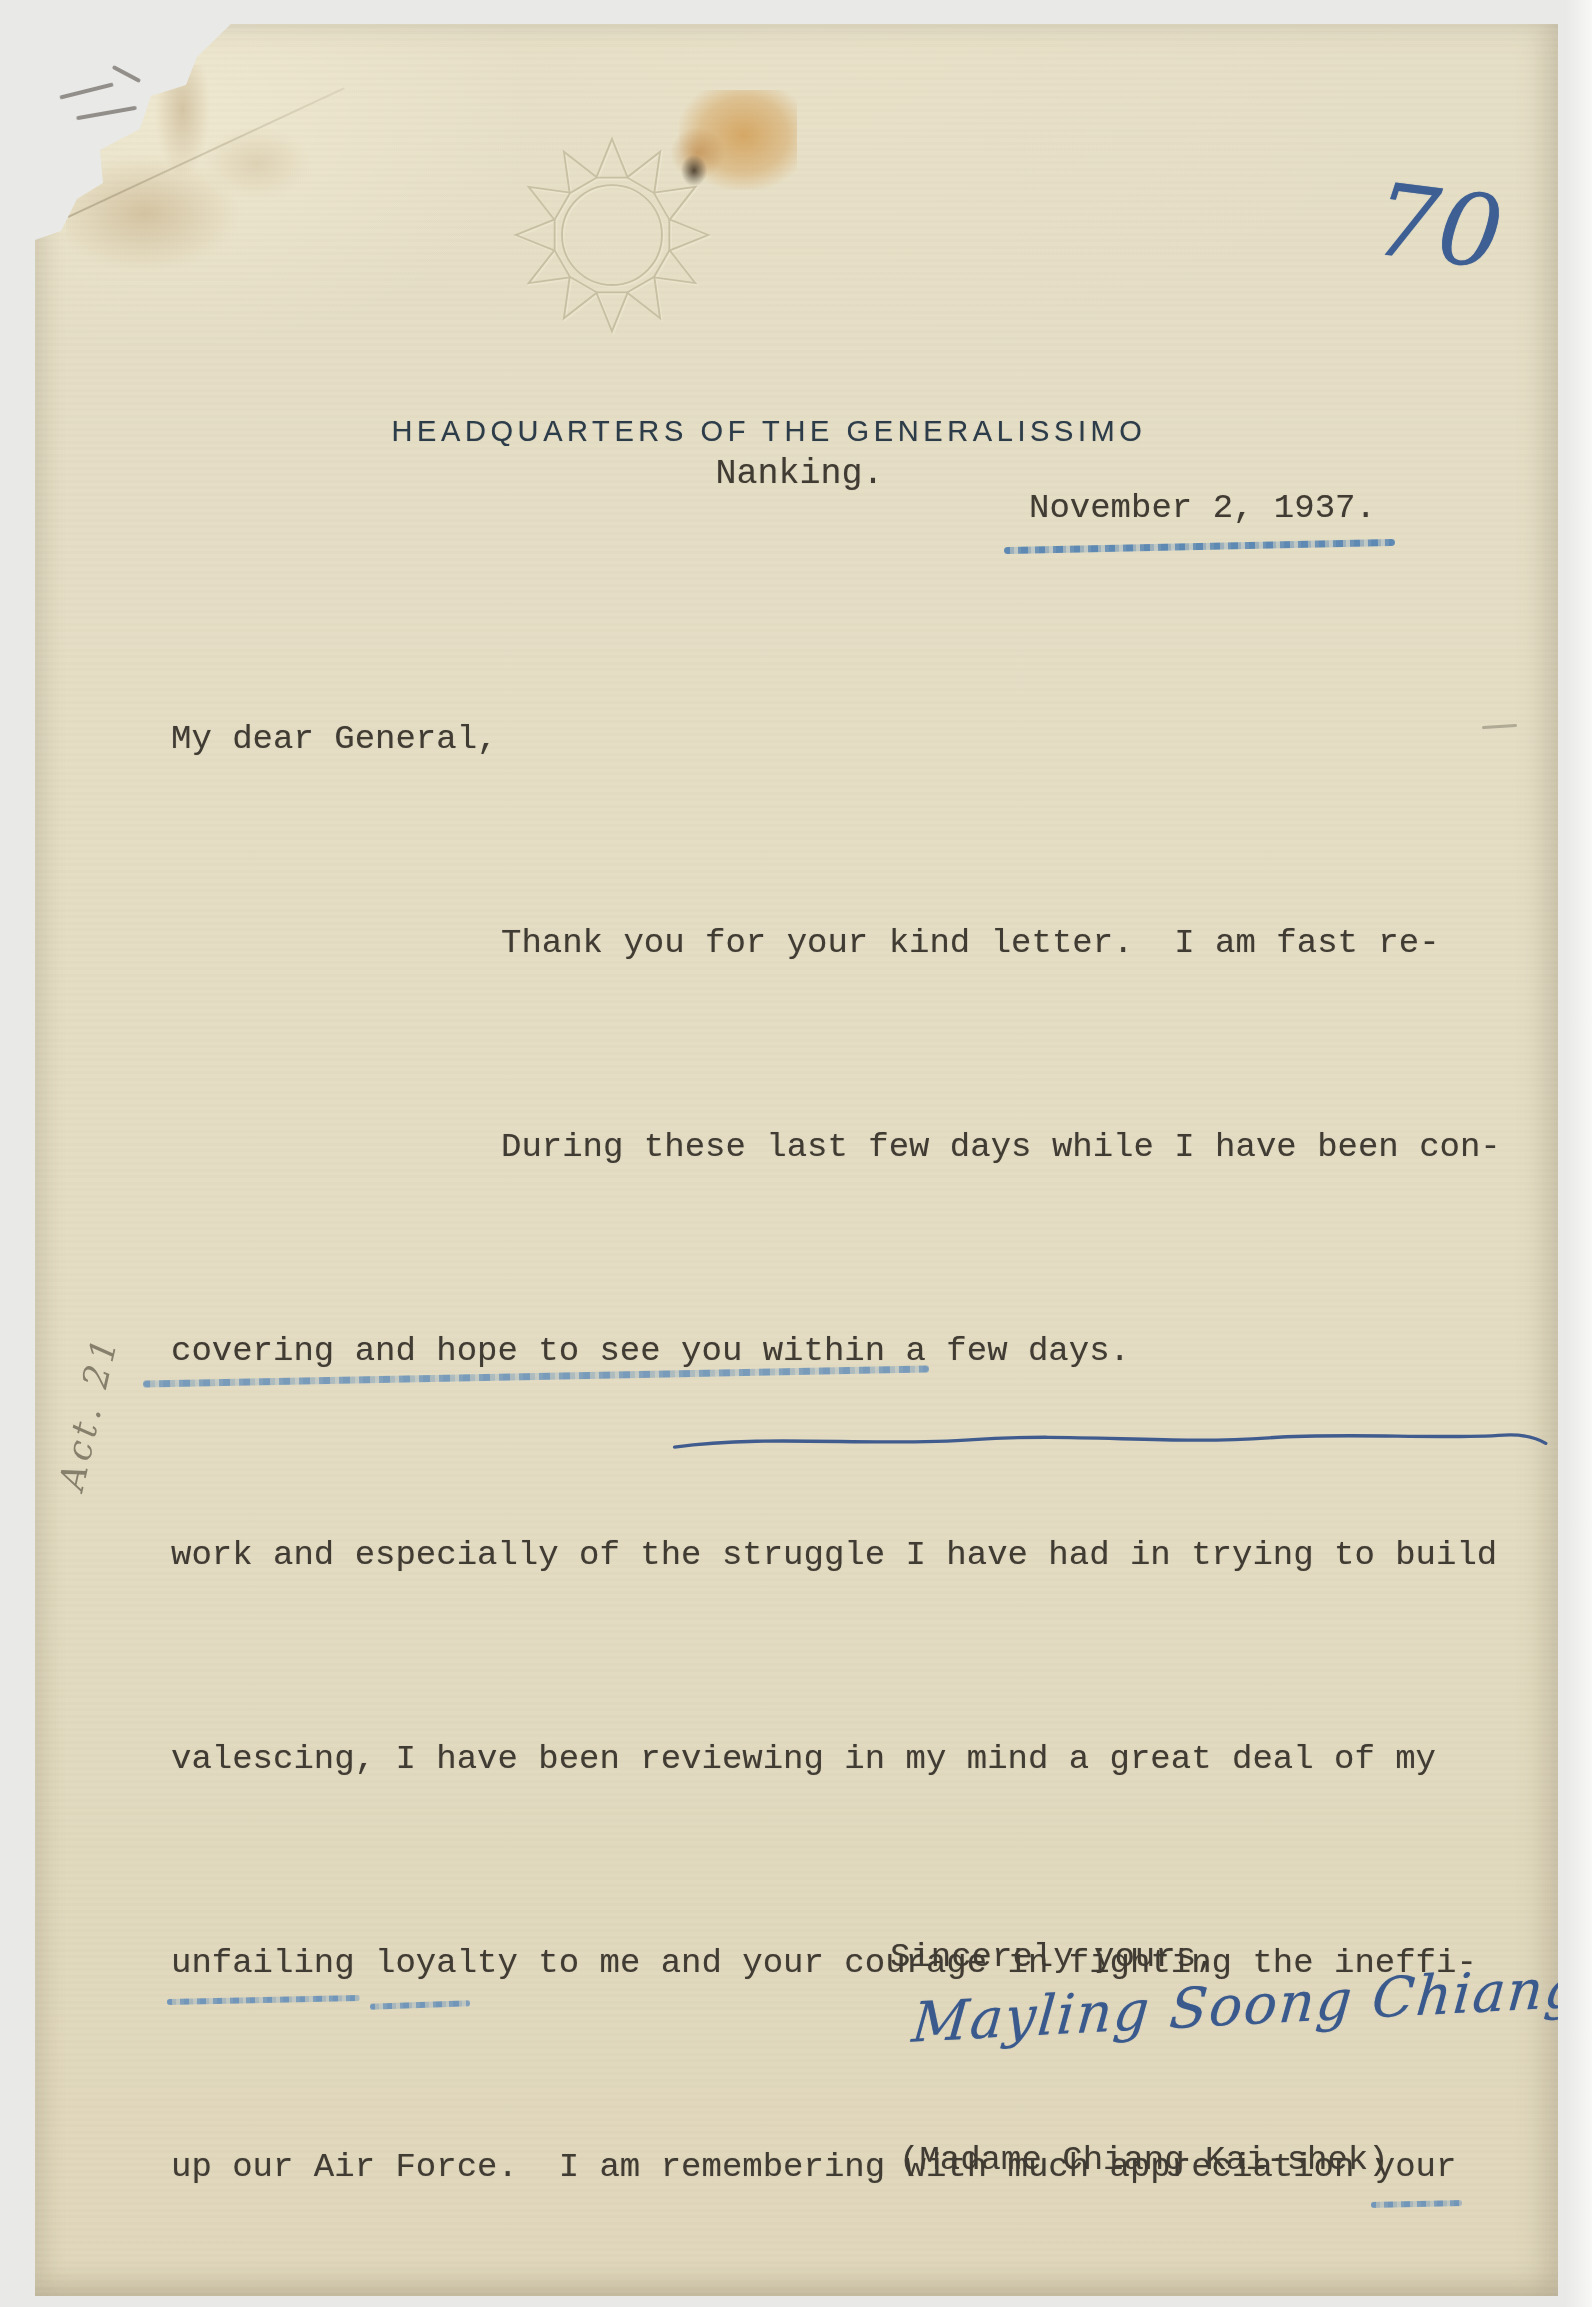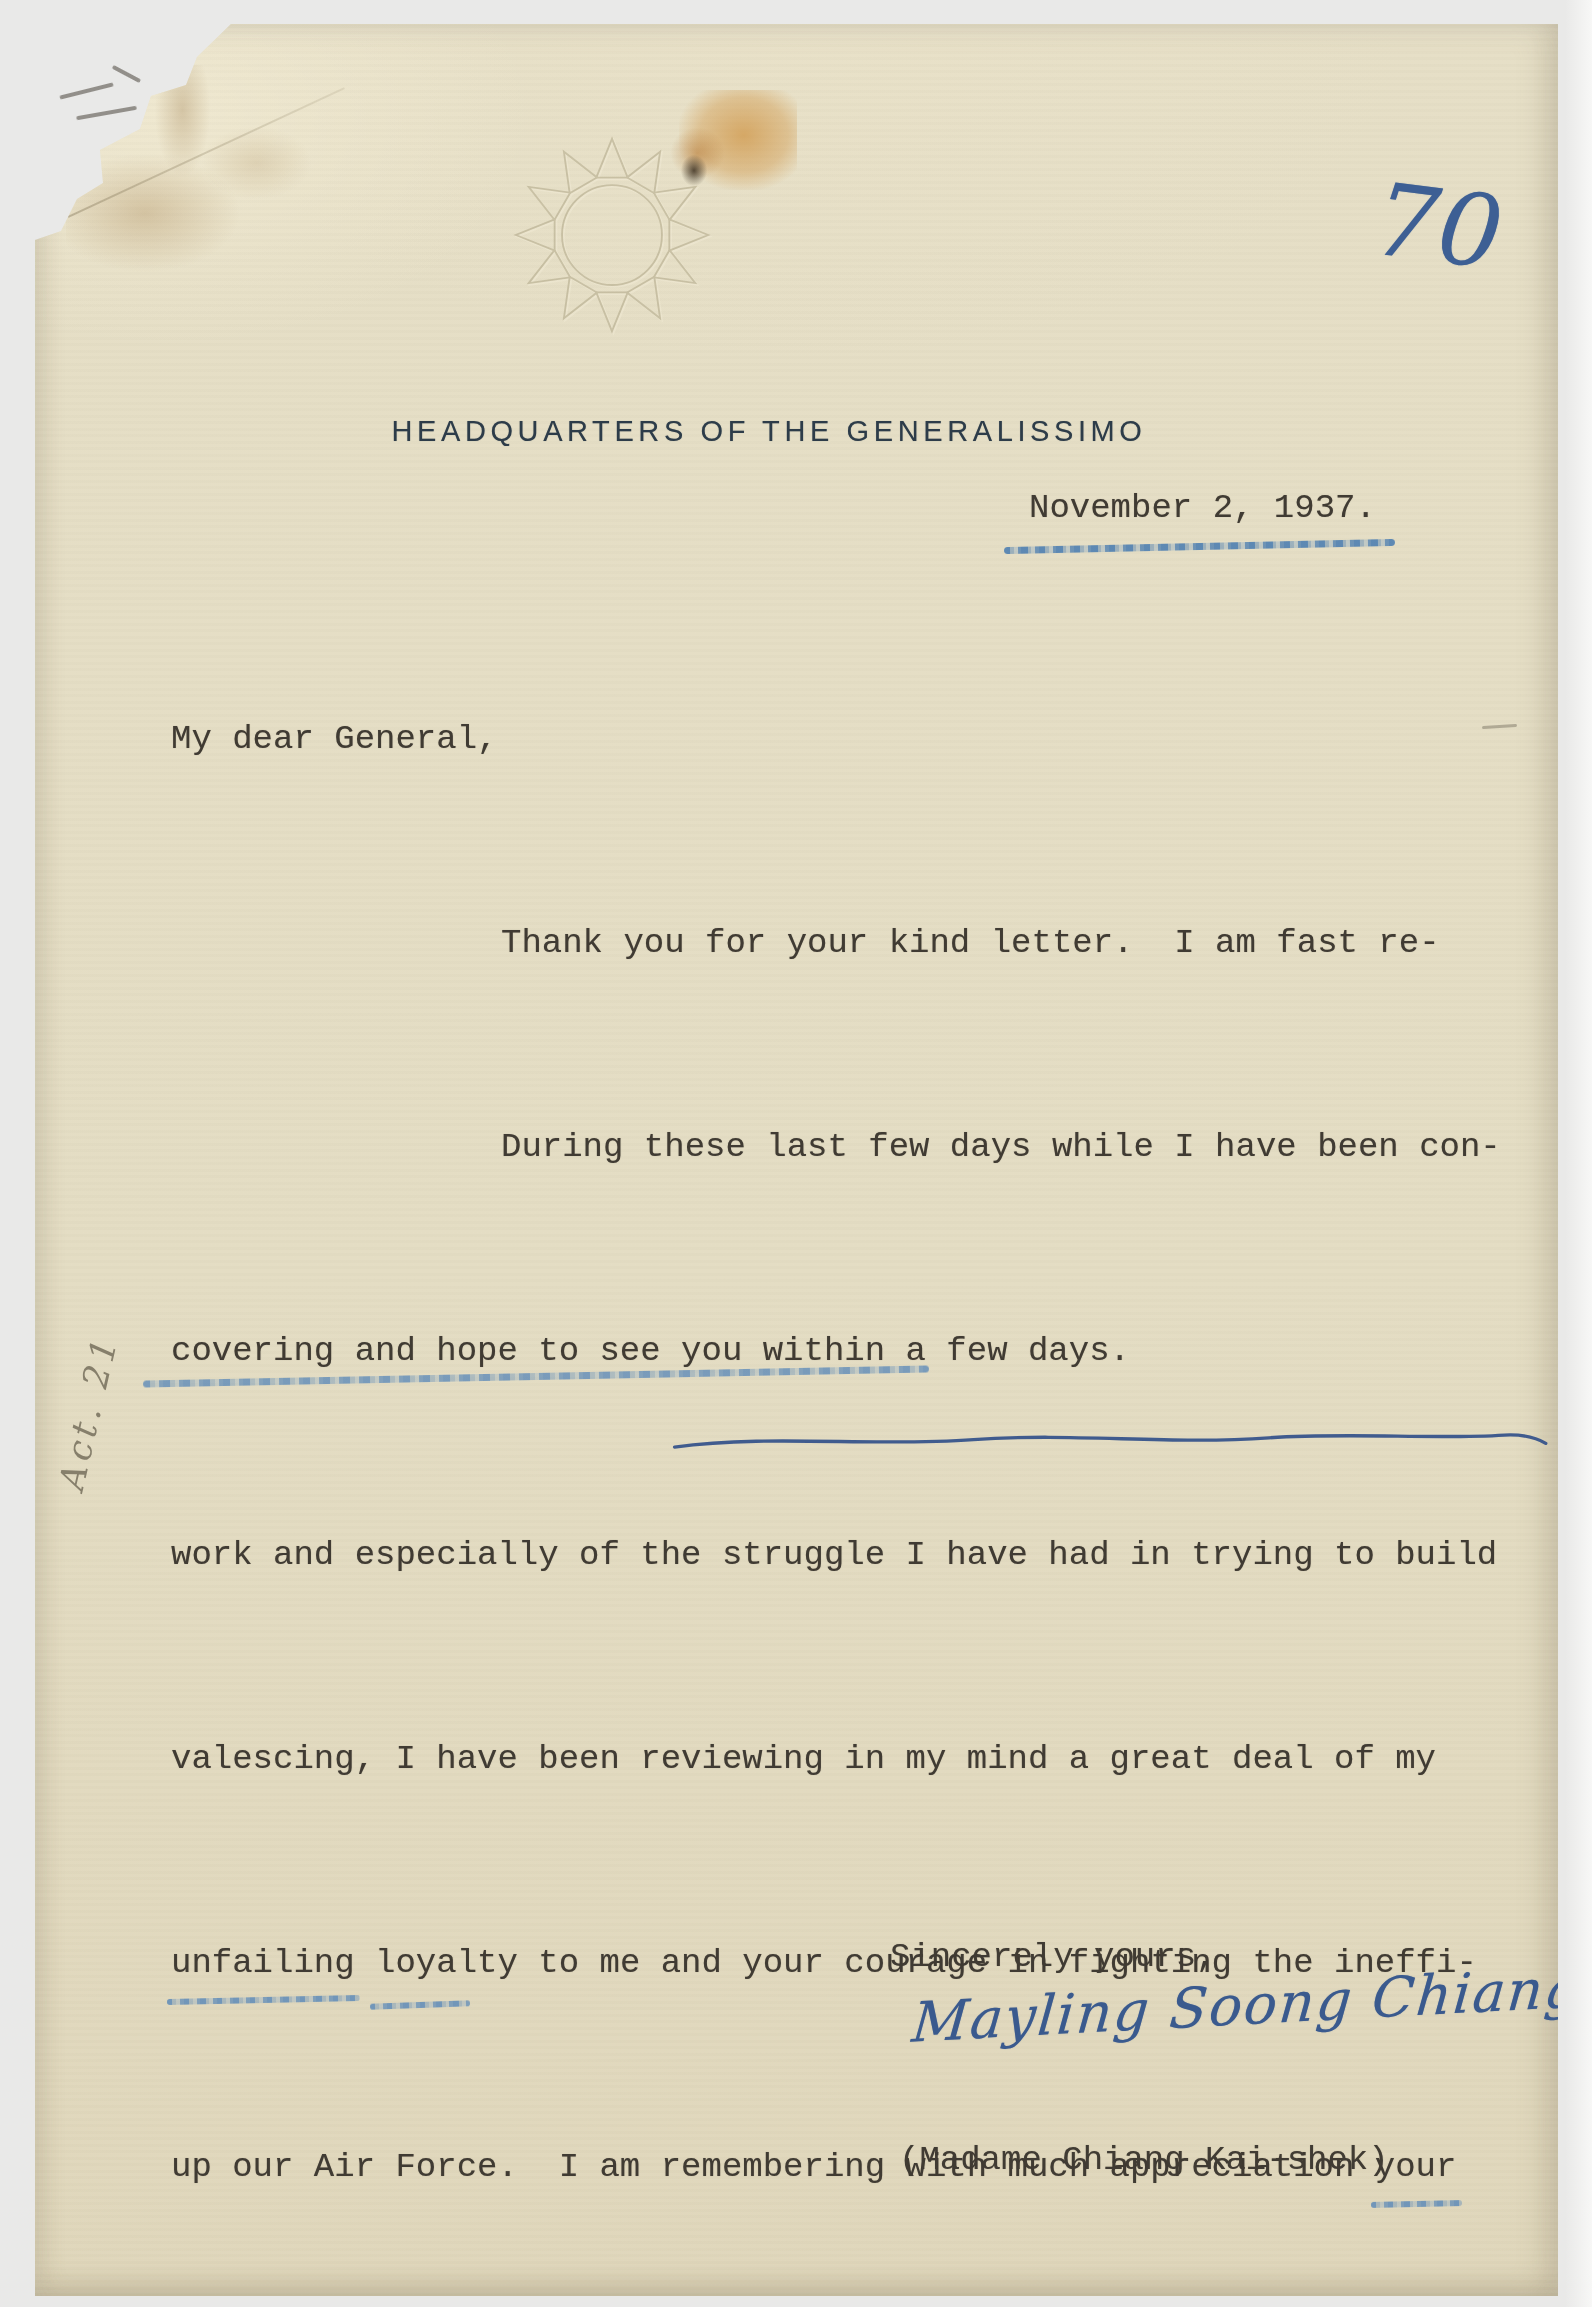--- a/index.html
+++ b/index.html
@@ -187,20 +187,21 @@
       </g>
     </svg>
   </div>
 
   <div class="hand-number">70</div>
 
   <div class="margin-note">Act. 21</div>
 
   <div class="letterhead">
     <div class="org">HEADQUARTERS OF THE GENERALISSIMO</div>
+    <div class="city typed">Nanking.</div>
   </div>
 
   <div class="dateline typed">November 2, 1937.</div>
   <div class="date-underline"></div>
 
   <div class="body-block typed">
     <div class="tline">My dear General,</div>
     <div class="tline indent">Thank you for your kind letter.  I am fast re-</div>
     <div class="tline indent">During these last few days while I have been con-</div>
     <div class="tline">covering and hope to see you within a few days.</div>

